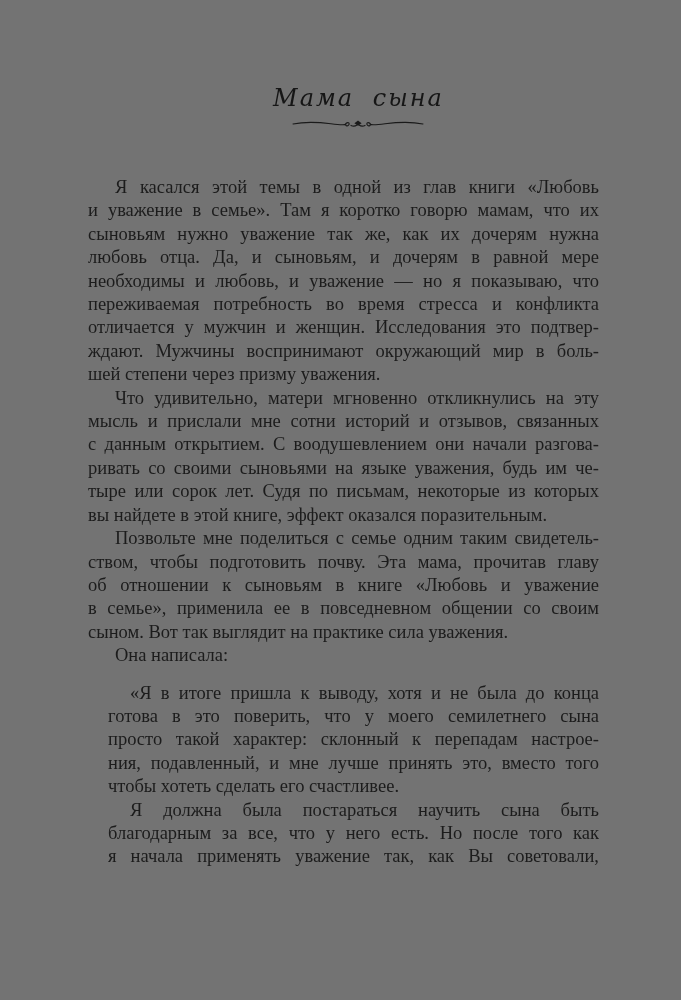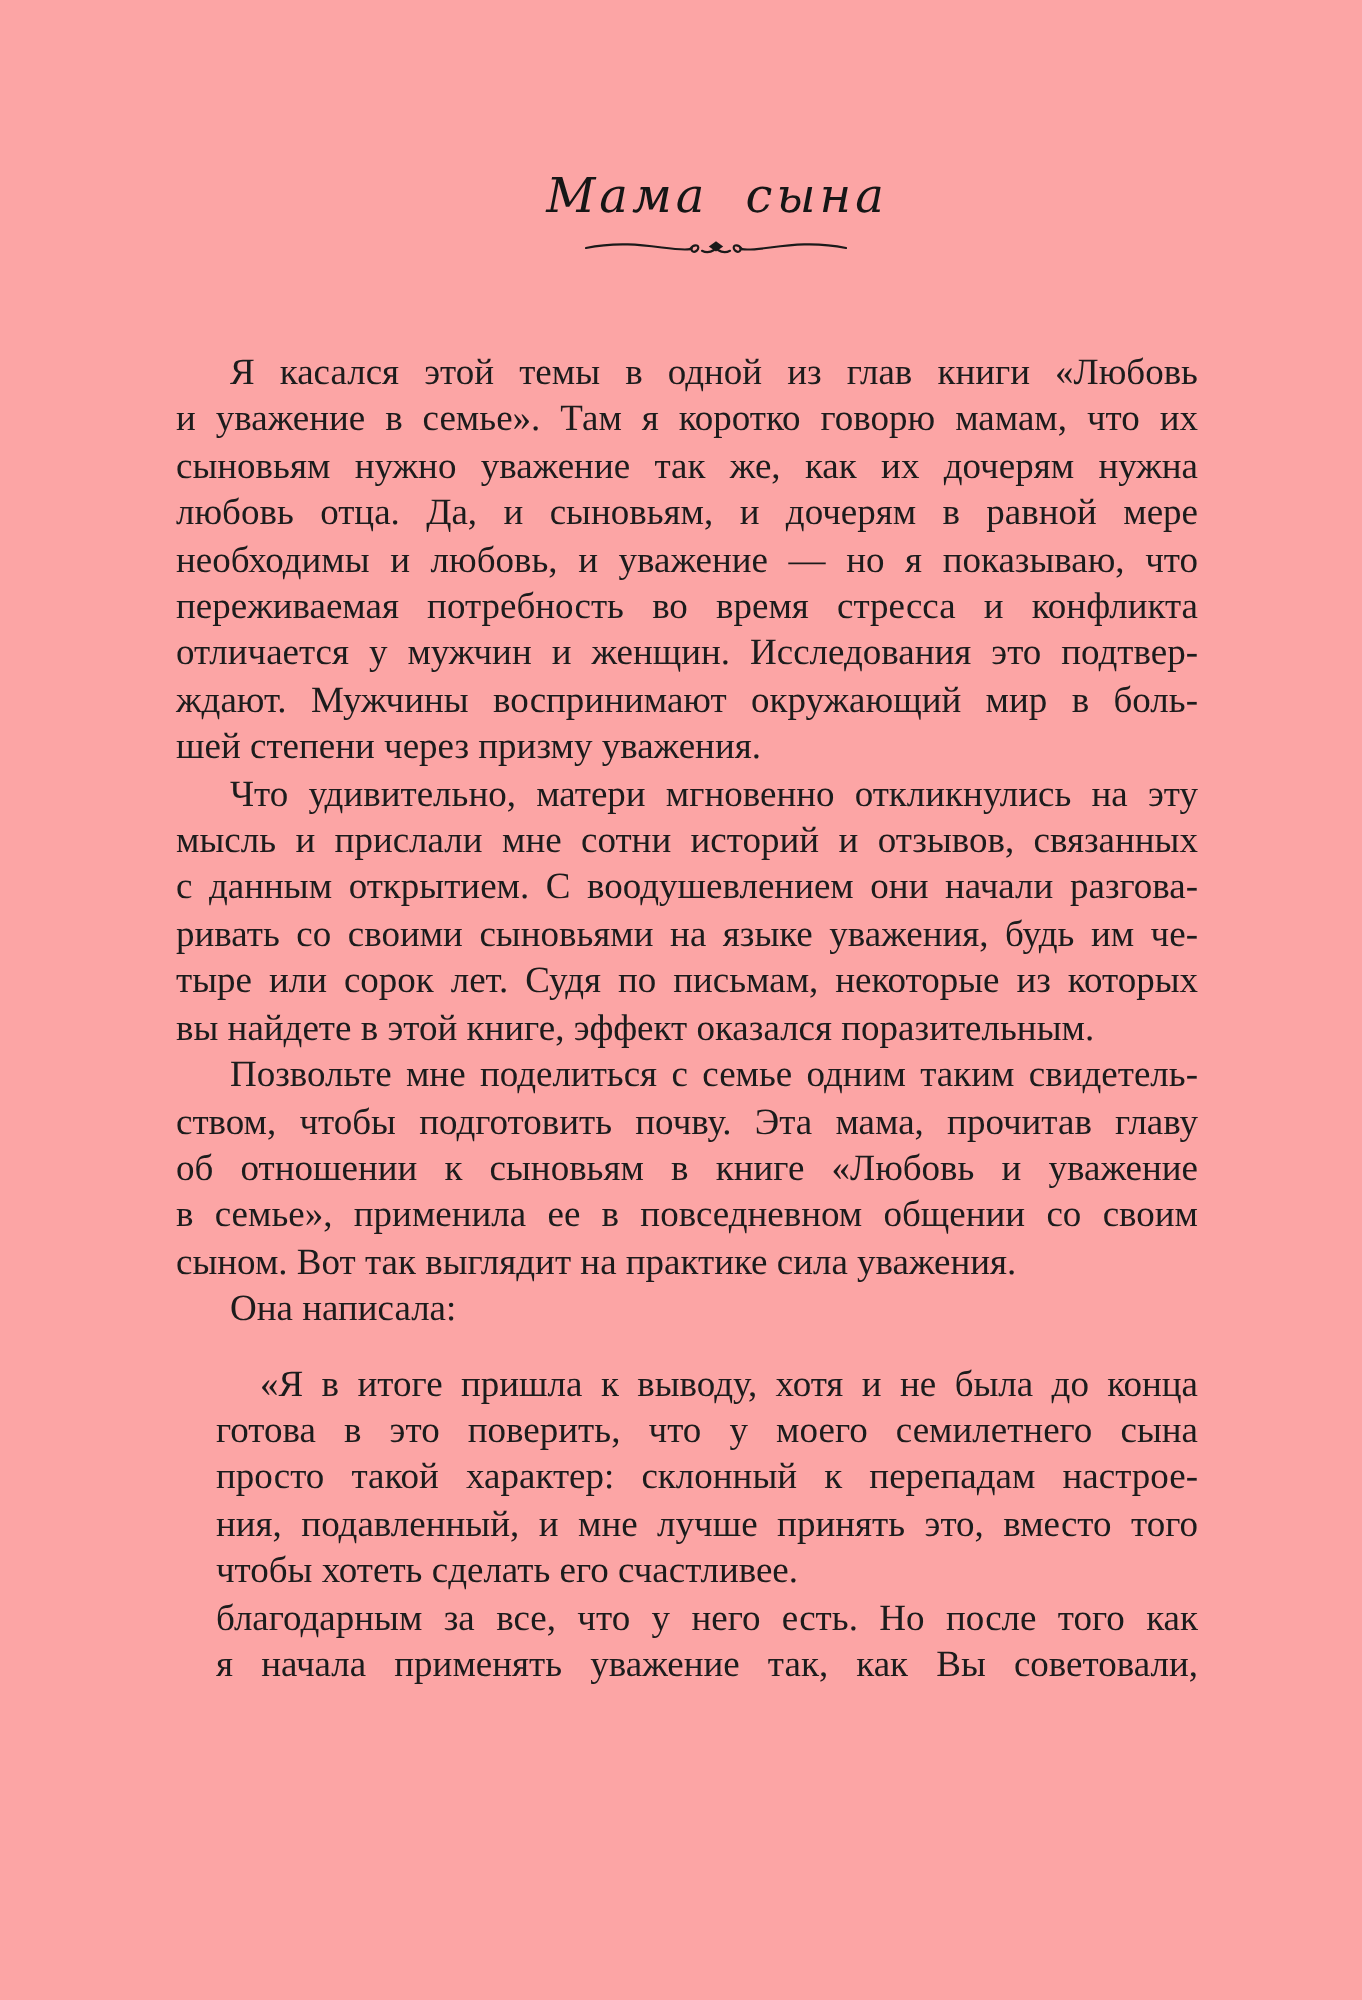--- a/index.html
+++ b/index.html
@@ -5,21 +5,21 @@
   html, body {
     margin: 0;
     padding: 0;
     background: #e8e8e8;
   }
   .page {
     position: relative;
     width: 681px;
     height: 1000px;
     margin: 0 auto;
-    background: #fca5a5;
+    background: #737373;
     overflow: hidden;
     font-family: "Liberation Serif", serif;
   }
   
   .running-head {
     position: absolute;
     top: 84px;
     left: 0;
     width: 100%;
     text-align: center;
@@ -143,20 +143,21 @@
         <div class="line first last">Она написала:</div>
       </div>
       <div class="para para-quote gap-before">
         <div class="line first">«Я в итоге пришла к выводу, хотя и не была до конца</div>
         <div class="line">готова в это поверить, что у моего семилетнего сына</div>
         <div class="line">просто такой характер: склонный к перепадам настрое-</div>
         <div class="line">ния, подавленный, и мне лучше принять это, вместо того</div>
         <div class="line last">чтобы хотеть сделать его счастливее.</div>
       </div>
       <div class="para para-quote">
+        <div class="line first">Я должна была постараться научить сына быть</div>
         <div class="line">благодарным за все, что у него есть. Но после того как</div>
         <div class="line">я начала применять уважение так, как Вы советовали,</div>
       </div>
     </div>
 
   <div class="page-number">
     <span>10</span>
   </div>
 
 </div>

